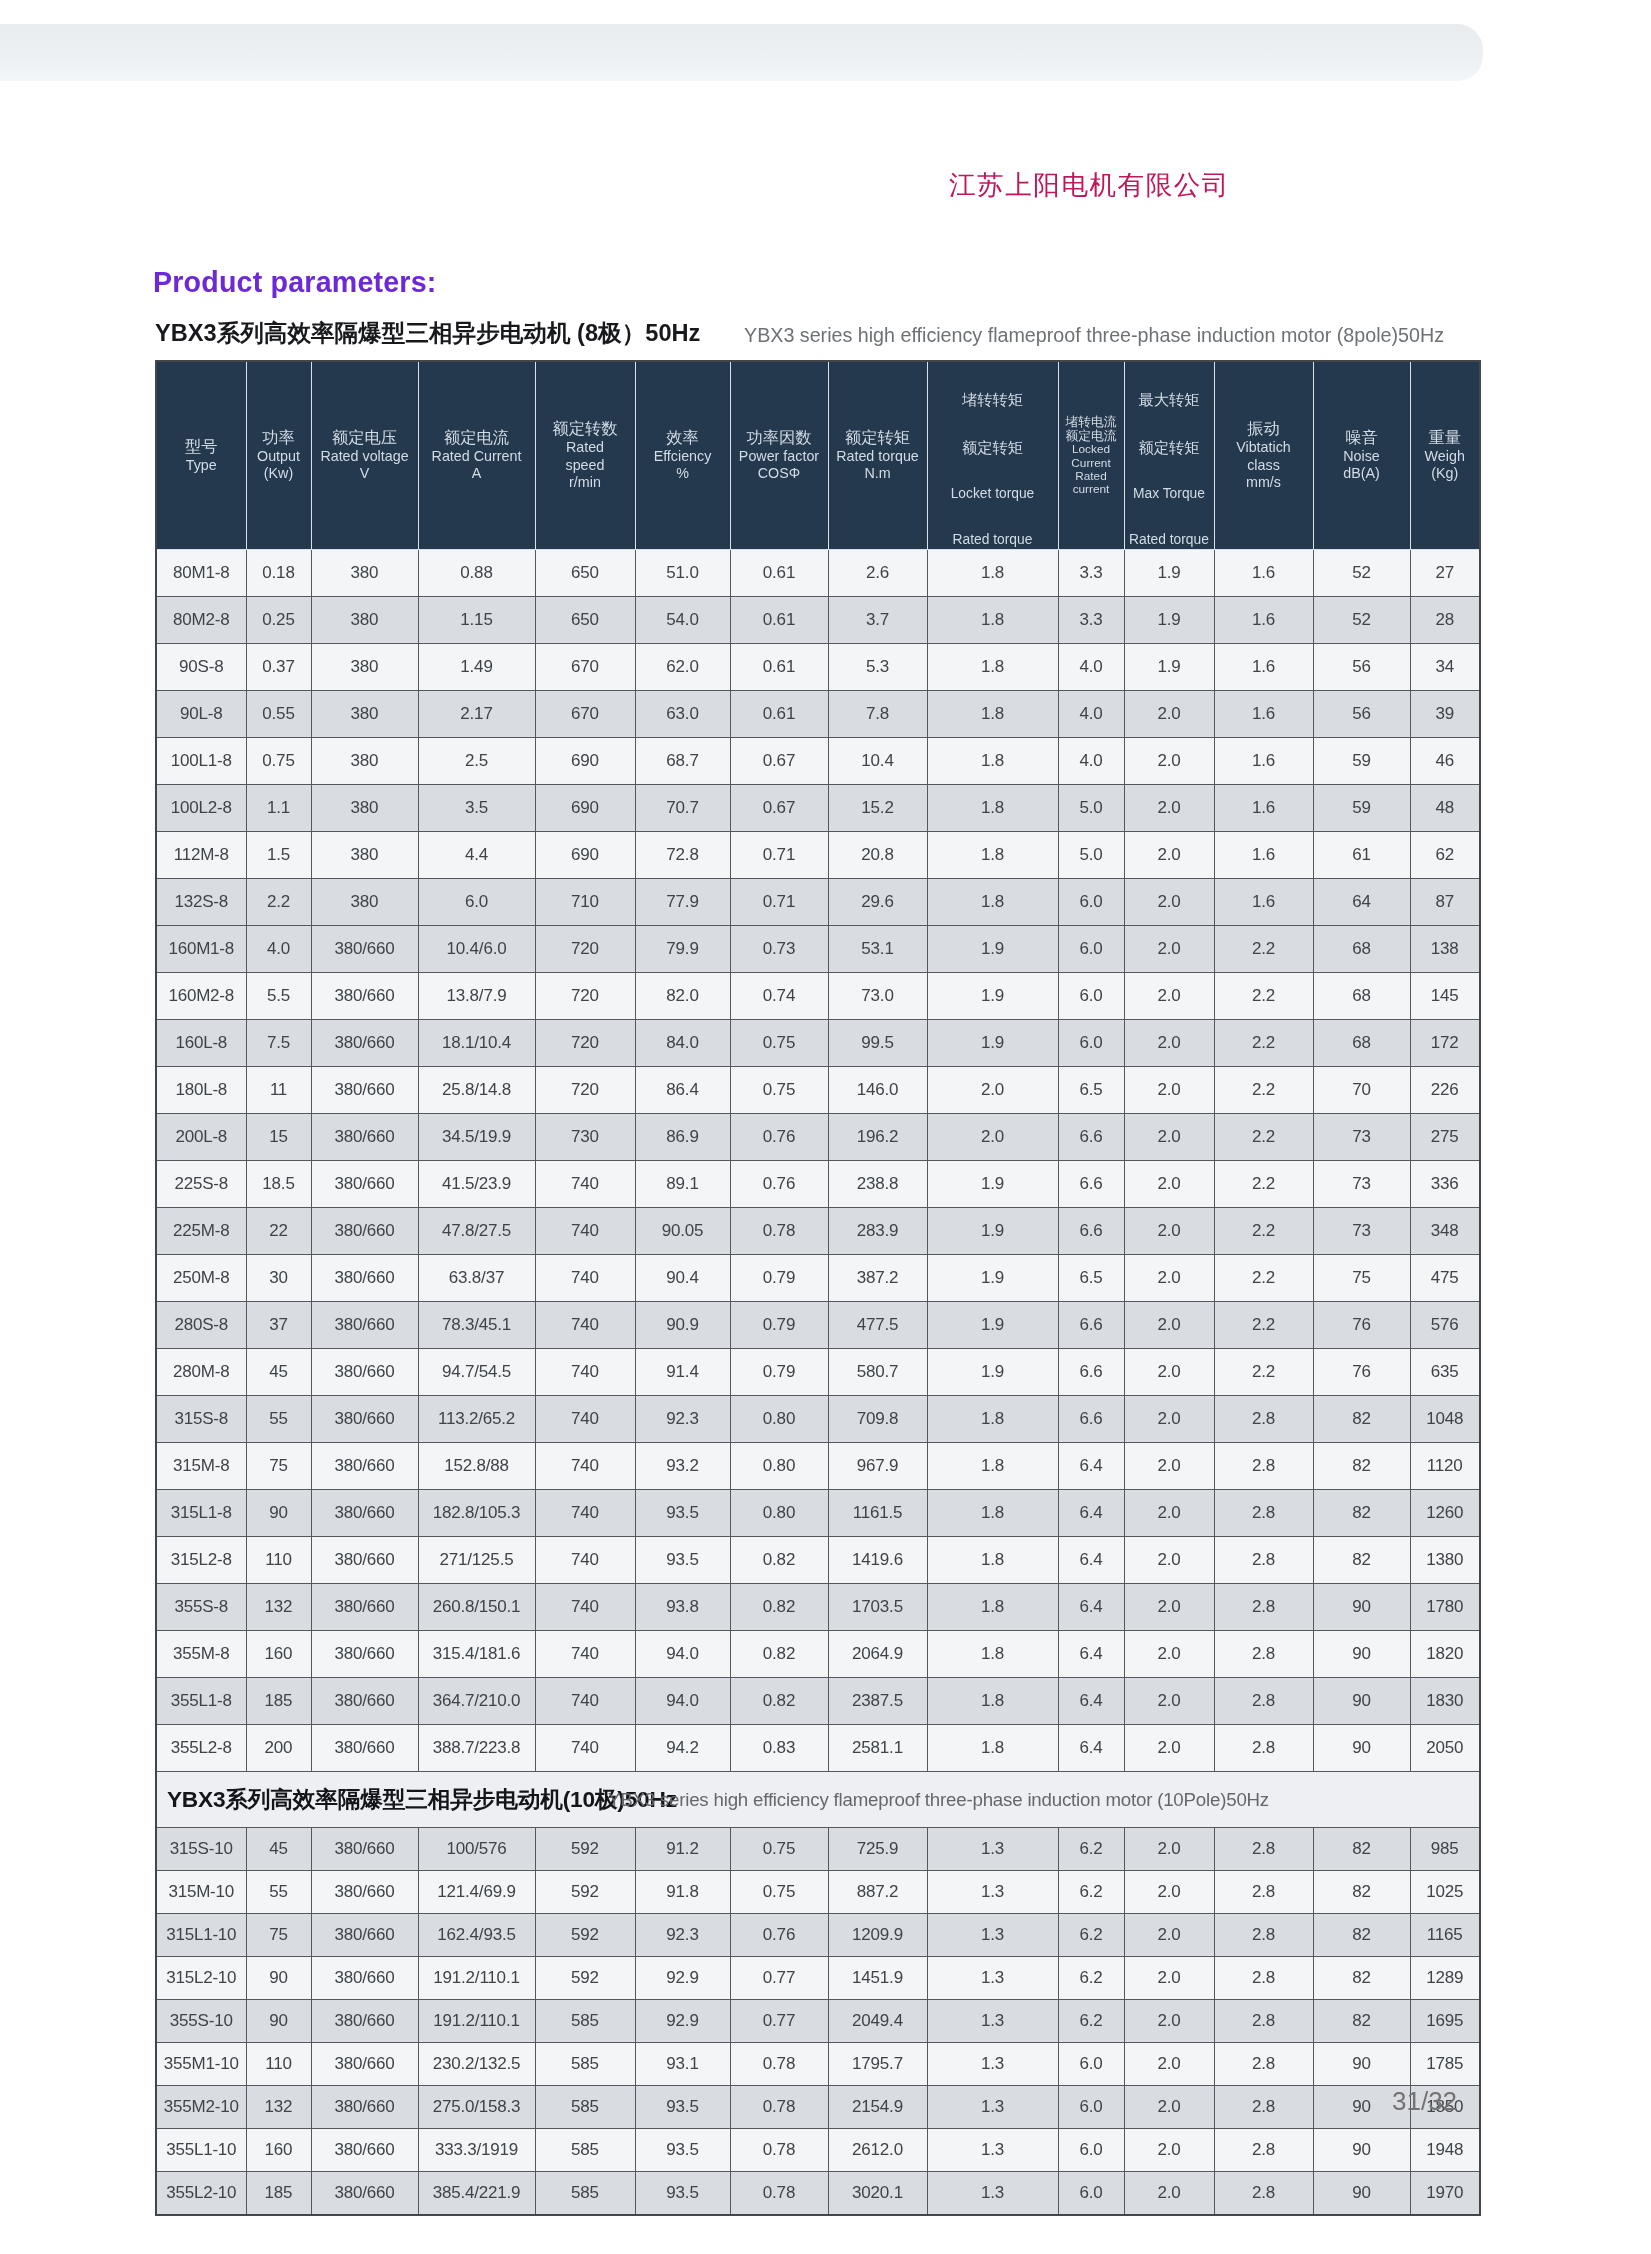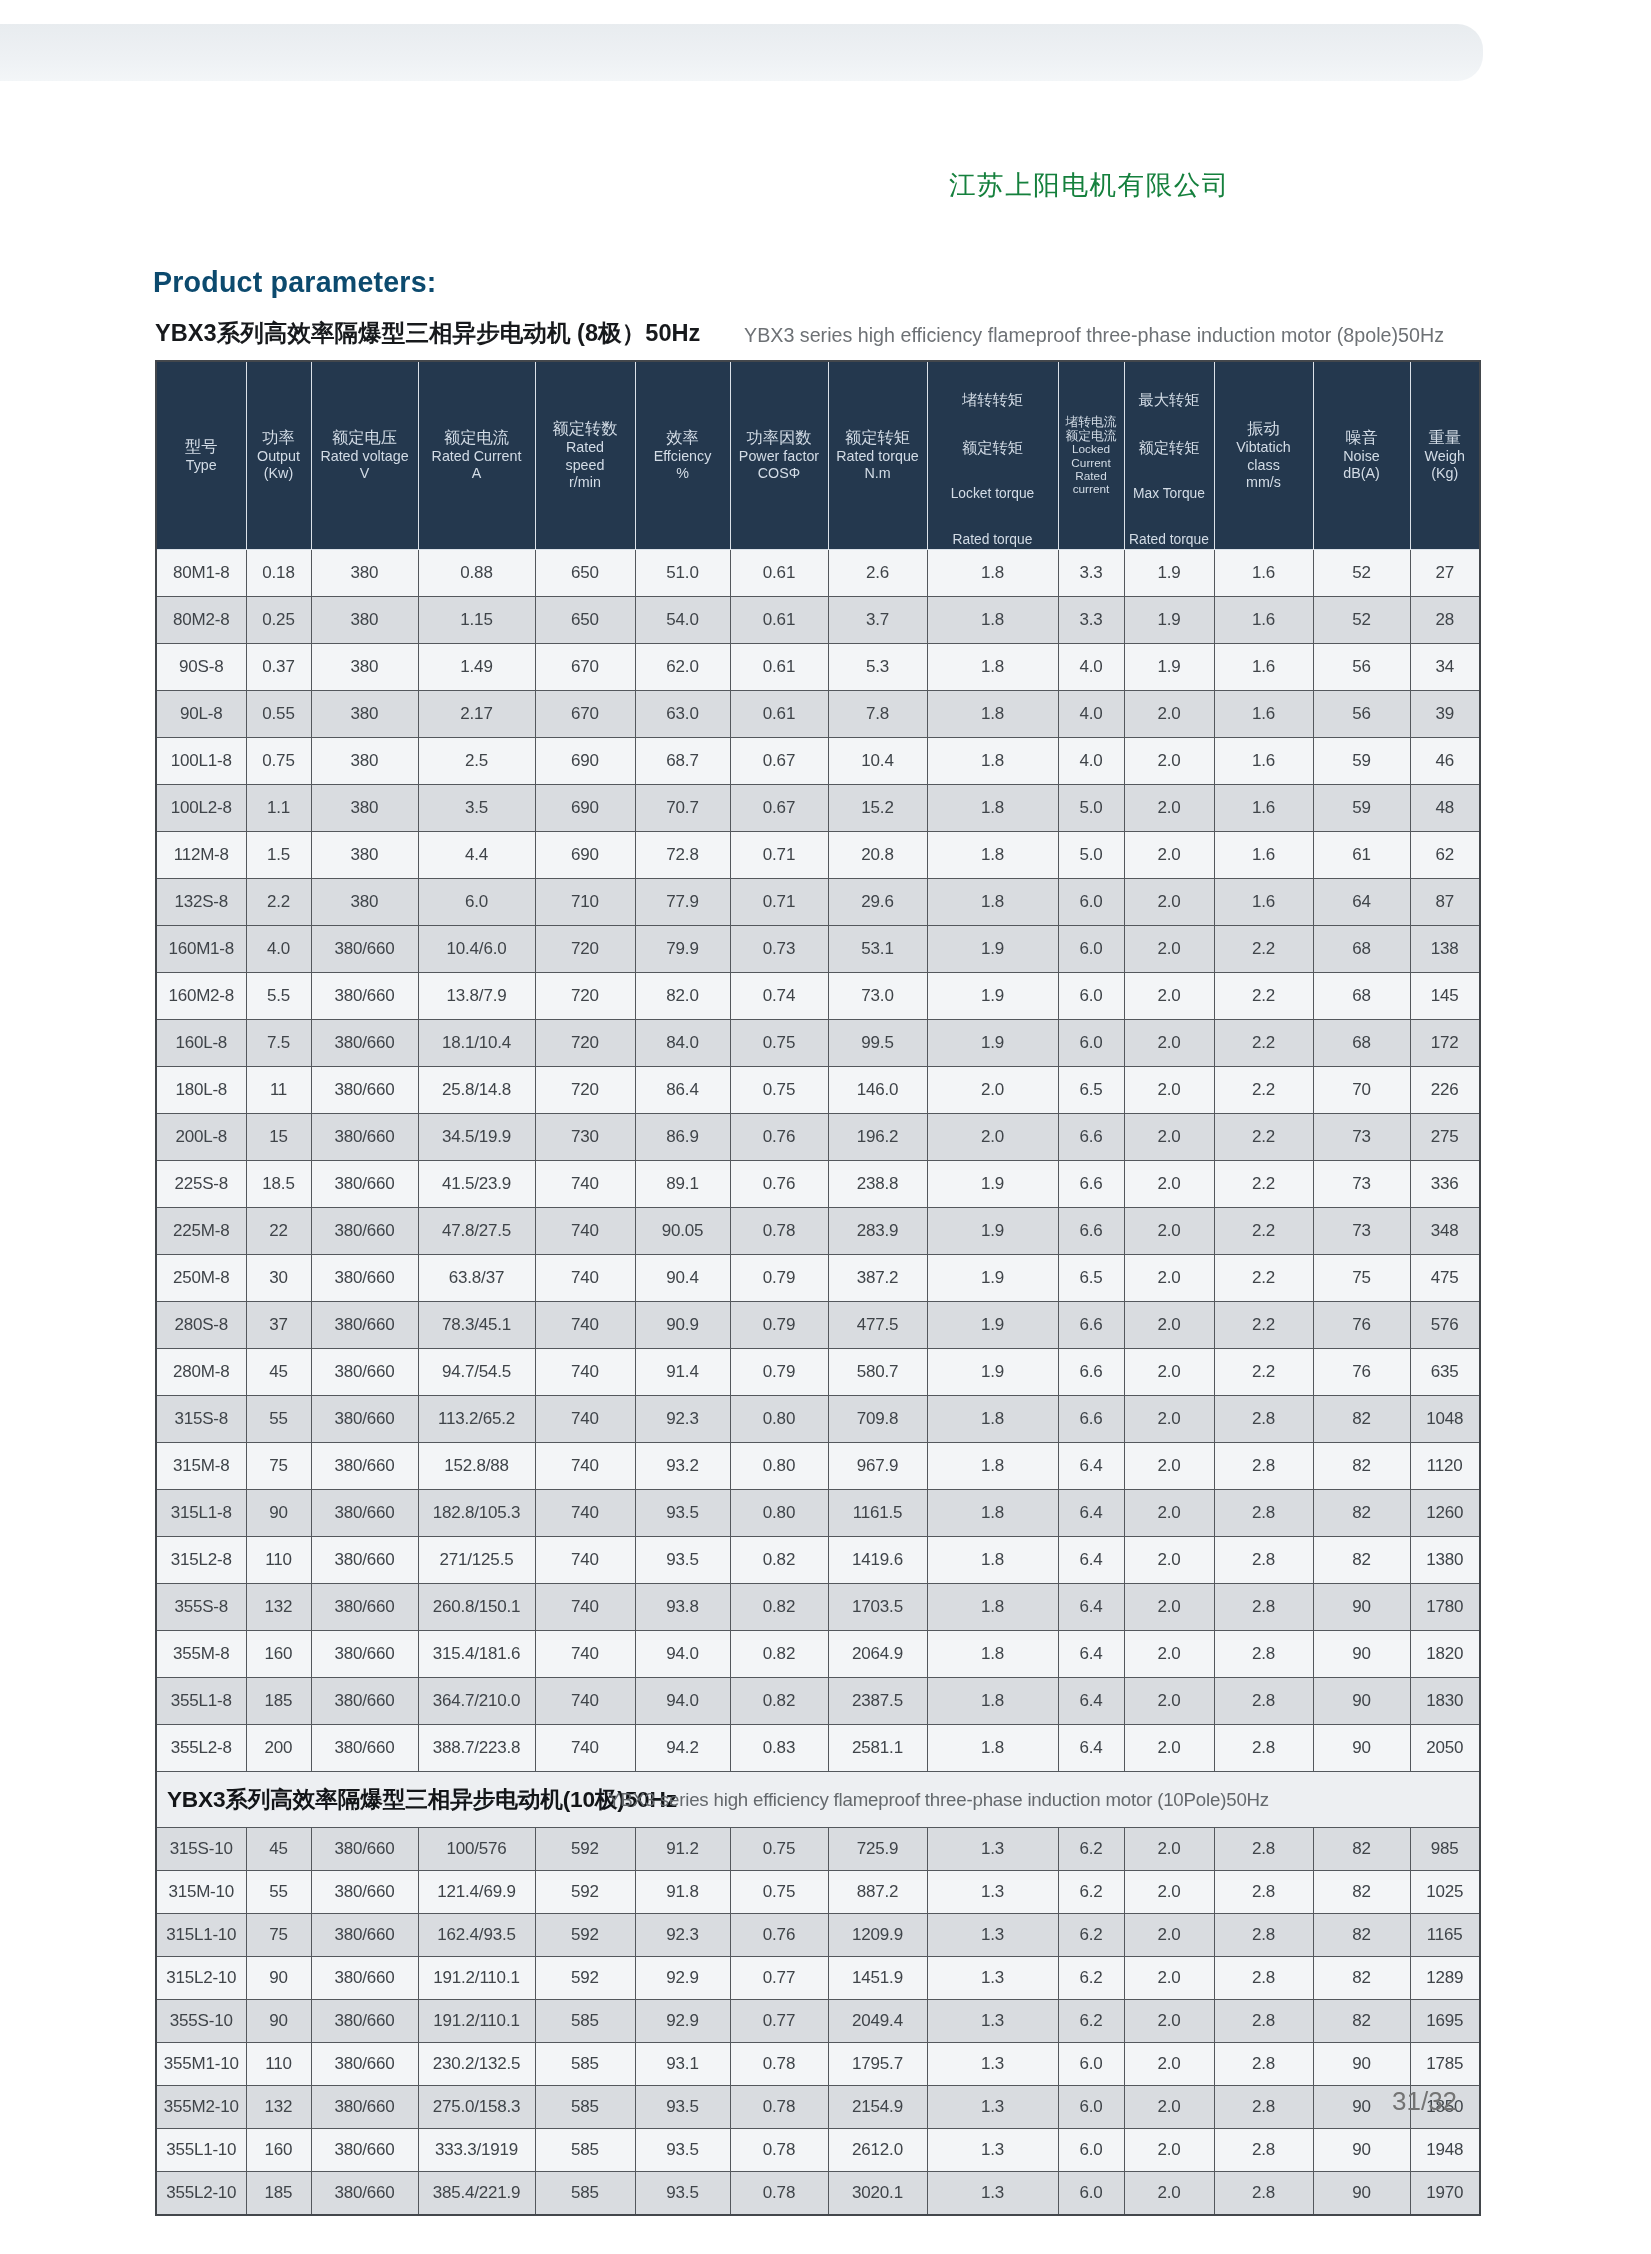--- a/index.html
+++ b/index.html
@@ -6,26 +6,26 @@
   .page {
     position:relative; width:1652px; height:2255px; background:#ffffff;
     font-family:"Liberation Sans", sans-serif; overflow:hidden;
   }
   .top-bar {
     position:absolute; left:0; top:23.6px; width:1483px; height:57px;
     background:linear-gradient(180deg,#e8ecef 0%,#eef1f4 60%,#f3f6f8 100%);
     border-radius:0 25.6px 25.6px 0;
   }
   .company {
-    position:absolute; left:949px; top:167px; font-size:26.6px; color:#15803d;
+    position:absolute; left:949px; top:167px; font-size:26.6px; color:#be185d;
     letter-spacing:1.5px; font-weight:500;
   }
   .heading {
     position:absolute; left:153px; top:266px; margin:0;
-    font-size:28.6px; font-weight:bold; color:#0c4a6e; letter-spacing:0.2px;
+    font-size:28.6px; font-weight:bold; color:#6d28d9; letter-spacing:0.2px;
   }
   .sub-cn {
     position:absolute; left:155px; top:317px;
     font-size:23.6px; font-weight:bold; color:#17191c;
   }
   .sub-en {
     position:absolute; left:744px; top:324px;
     font-size:19.7px; color:#6d7175;
   }
   table.spec-table {

